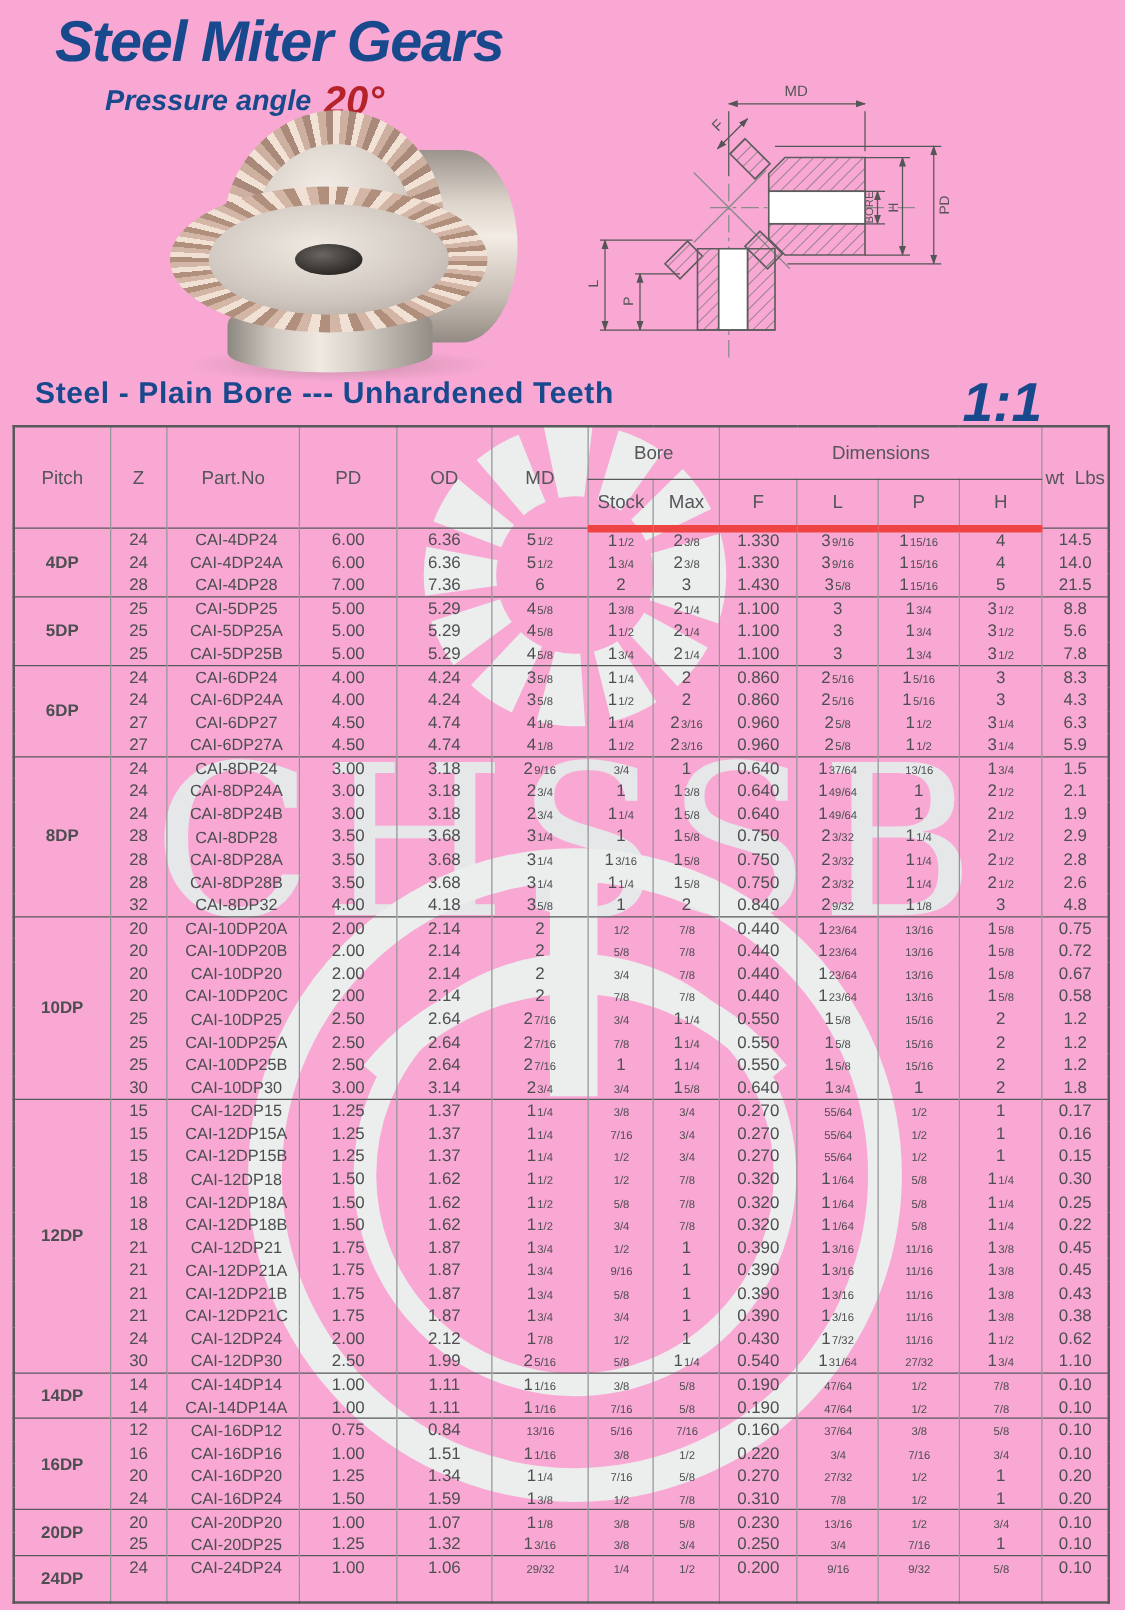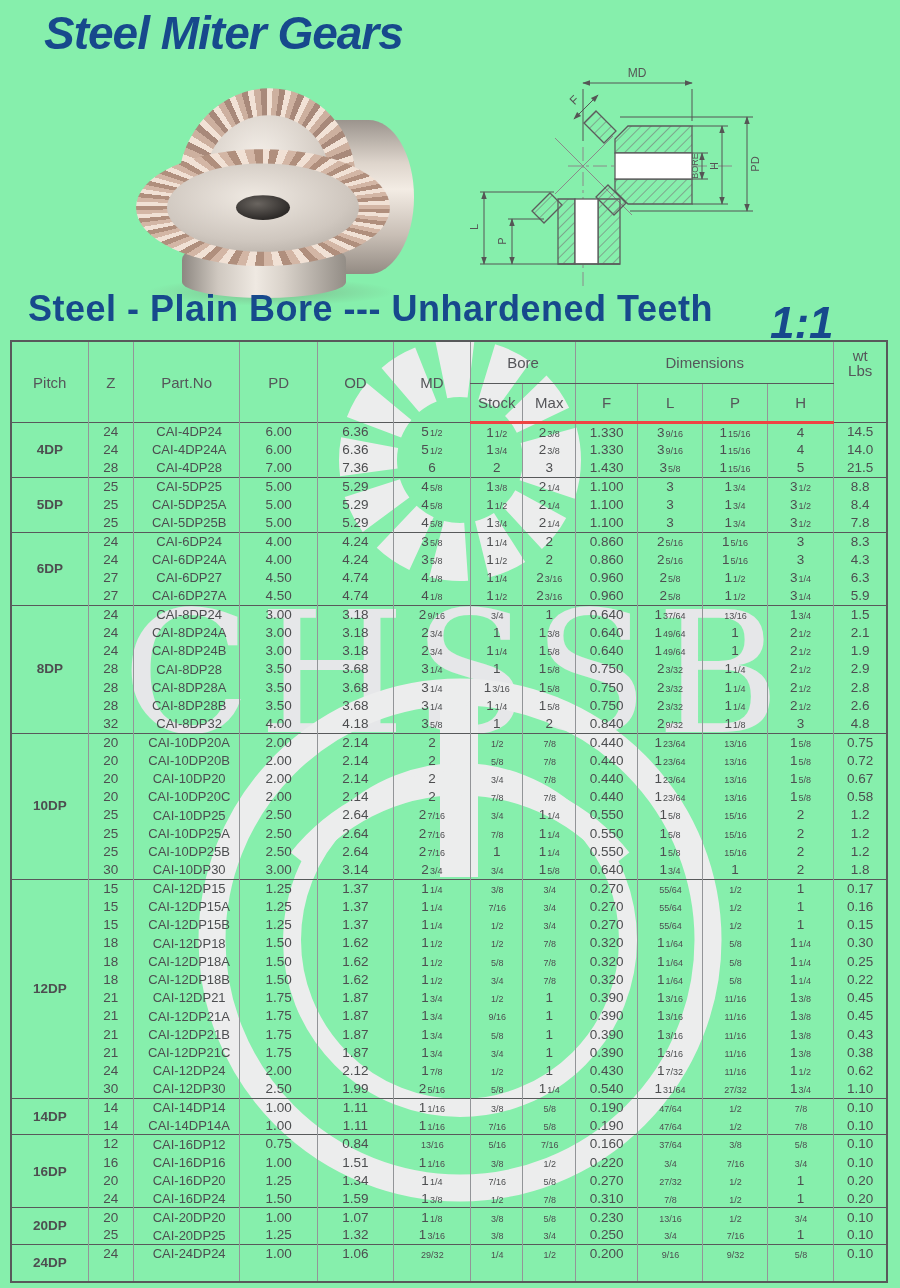--- a/index.html
+++ b/index.html
@@ -1,16 +1,16 @@
 <!DOCTYPE html>
 <html><head>
 <meta charset="utf-8">
 <style>
   html,body{margin:0;padding:0;background:#fff;}
-  .page{position:relative;width:900px;height:1288px;background:#86efac;overflow:hidden;
+  .page{position:relative;width:900px;height:1288px;background:#f9a8d4;overflow:hidden;
         font-family:"Liberation Sans",sans-serif;text-decoration:underline;}
 
   
   .title{position:absolute;left:44px;top:6px;font-size:46px;font-weight:bold;font-style:italic;
          color:#17498c;letter-spacing:-1px;}
   .subtitle{position:absolute;left:84px;top:62px;font-size:23px;font-weight:bold;font-style:italic;color:#17498c;}
   .subtitle .deg{font-size:32px;color:#b5232a;margin-left:10px;vertical-align:-3px;}
 
   
   .photo{position:absolute;left:136px;top:84px;width:286px;height:222px;}
@@ -33,52 +33,55 @@
   .gear-flat-face{position:absolute;inset:31px;border-radius:50%;
       background:radial-gradient(circle at 45% 38%,#efe9e2,#cfc7bf 60%,#aaa29a);}
   .gear-flat-bore{position:absolute;left:50%;top:50%;width:54px;height:54px;margin:-27px 0 0 -27px;border-radius:50%;
       background:radial-gradient(circle at 40% 35%,#6a6560,#2e2b29 70%);}
 
   
   .diagram{position:absolute;left:470px;top:58px;width:430px;height:252px;}
   .diagram text{font-family:"Liberation Sans",sans-serif;fill:#555;}
 
   
-  .section-heading{position:absolute;left:28px;top:288px;font-size:36px;font-weight:bold;
+  .section-heading{position:absolute;left:28px;top:301px;font-size:24px;font-weight:bold;
       color:#17498c;letter-spacing:.5px;}
   .scale-note{position:absolute;left:770px;top:298px;font-size:44px;font-weight:bold;font-style:italic;color:#17498c;}
 
   
   .wm{position:absolute;left:10px;top:340px;width:878px;height:941px;z-index:0;}
 
   
   .table-wrap{position:absolute;left:10px;top:340px;width:878px;height:941px;z-index:1;}
   table.spec{width:100%;height:100%;border-collapse:collapse;table-layout:fixed;background:transparent;}
   table.spec{border:2px solid #58595b;}
   .spec th,.spec td{border-left:1px solid #939598;padding:0 2px;background:transparent;}
   .spec th{font-weight:normal;font-size:15px;color:#55565a;}
   .spec thead tr.top{height:42px;}
   .spec thead tr.sub{height:38px;}
   .spec thead .hb{border-bottom:1px solid #58595b;}
-  .spec thead tr.sub th{border-bottom:3px solid #ef4444;}
+  .spec thead tr.sub th{border-bottom:6px solid #ef4444;}
   .wtcell div{line-height:1;}
-  .wtflex{display:flex;flex-direction:column;justify-content:flex-start;height:68px;padding:6px 0;align-items:center;}
+  .wtflex{display:flex;flex-direction:row;justify-content:space-between;height:68px;padding:6px 0;align-items:center;}
   .spec tbody tr{height:18px;}
   .spec tbody td{font-size:13.5px;color:#4d4e50;text-align:center;line-height:1;}
   .spec tbody tr.group-first td{border-top:1px solid #58595b;}
   .pitch-cell{font-size:23px;font-weight:bold;color:#16498e;text-align:center;}
   .col-part{text-align:right;padding-left:7px !important;font-size:13px !important;}
   .fr{font-size:9px;margin-left:1px;}
 </style>
 </head>
 <body>
 
 <div class="page">
 
   <div class="title">Steel Miter Gears</div>
+  <div class="subtitle">
+    <span>Pressure angle</span><span class="deg">20°</span>
+  </div>
 
   <div class="photo">
     <div class="ph-shadow"></div>
     <div class="hub-up"></div>
     <div class="gear-up">
       <div class="gear-up-face"></div>
     </div>
     <div class="base"></div>
     <div class="gear-flat">
       <div class="gear-flat-face"></div>
@@ -268,21 +271,21 @@
             <td class="col-part">CAI-5DP25A</td>
             <td class="col-pd">5.00</td>
             <td class="col-od">5.29</td>
             <td class="col-md">4<span class="fr">5/8</span></td>
             <td class="col-stock">1<span class="fr">1/2</span></td>
             <td class="col-max">2<span class="fr">1/4</span></td>
             <td class="col-f">1.100</td>
             <td class="col-l">3</td>
             <td class="col-p">1<span class="fr">3/4</span></td>
             <td class="col-h">3<span class="fr">1/2</span></td>
-            <td class="col-wt">8.4</td>
+            <td class="col-wt">5.6</td>
           </tr>
           <tr>
             <td class="col-z">25</td>
             <td class="col-part">CAI-5DP25B</td>
             <td class="col-pd">5.00</td>
             <td class="col-od">5.29</td>
             <td class="col-md">4<span class="fr">5/8</span></td>
             <td class="col-stock">1<span class="fr">3/4</span></td>
             <td class="col-max">2<span class="fr">1/4</span></td>
             <td class="col-f">1.100</td>

